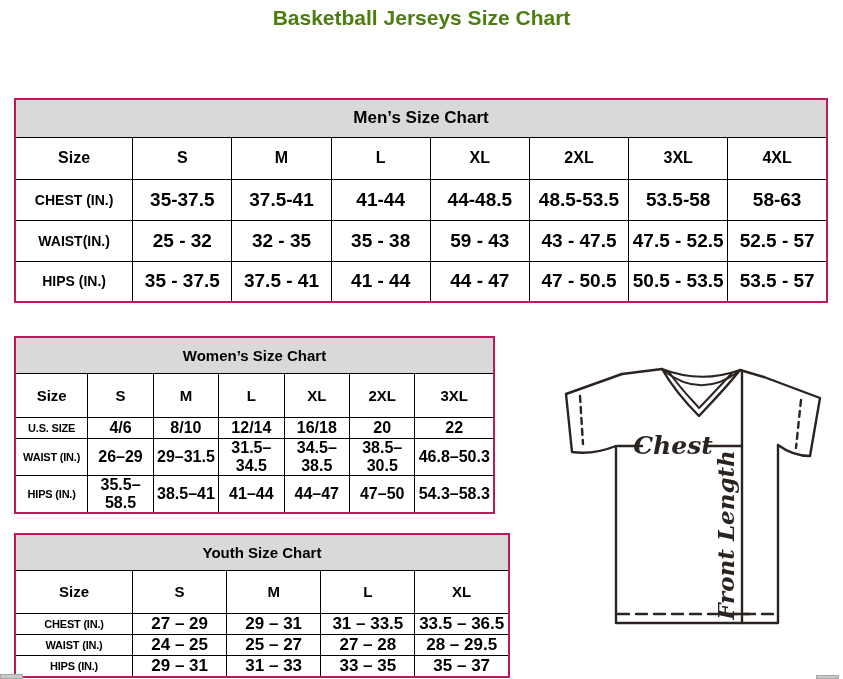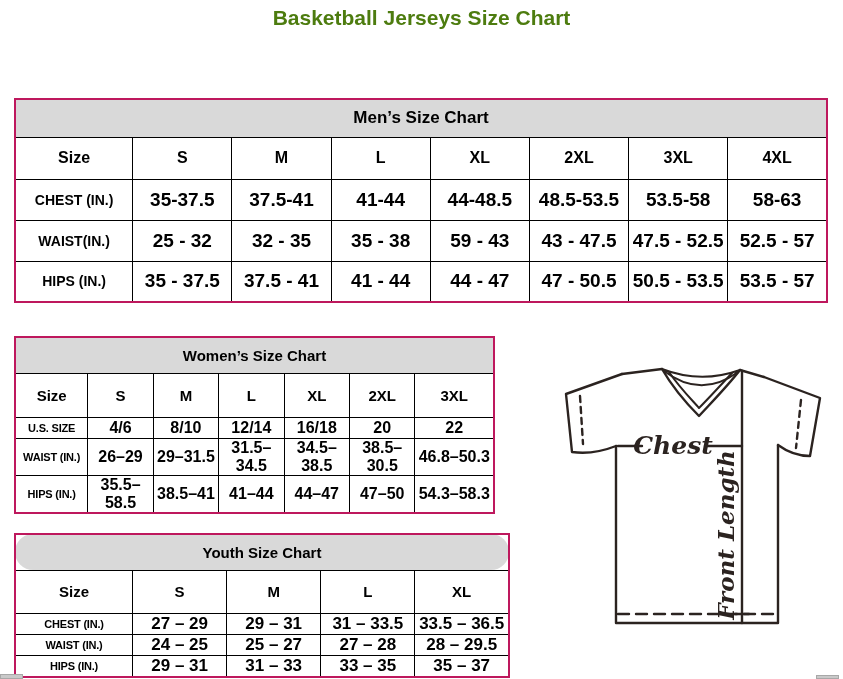--- a/index.html
+++ b/index.html
@@ -28,21 +28,21 @@
   table.women { left:14px; top:300px; width:481px; }
   .women .t-title th { height:36px; font-size:15px; }
   .women .t-head th { height:44px; font-size:15px; }
   .women .t-row td { height:21px; font-size:16px; }
   .women .t-row td.lbl { font-size:11px; letter-spacing:-0.2px; }
   .women col.c0 { width:15.2%; }
   .women col.clast { width:16.5%; }
 
   
   table.youth { left:14px; top:497px; width:496px; }
-  .youth .t-title th { height:36px; font-size:15px;border-radius:18px; }
+  .youth .t-title th { height:36px; font-size:15px; }
   .youth .t-head th { height:43px; font-size:15px; }
   .youth .t-row td { height:21px; font-size:17px; }
   .youth .t-row td.lbl { font-size:11px; letter-spacing:-0.2px; }
   .youth col.c0 { width:23.8%; }
 
   .jersey { position:absolute; left:558px; top:352px; width:285px; height:300px; }
   .jersey text { font-family:"DejaVu Serif", serif; font-style:italic; font-weight:bold;
                  fill:#2b2320; }
 
   .scroll-frag { position:absolute; background:#c9c9c9; border:1px solid #a8a8a8; }

